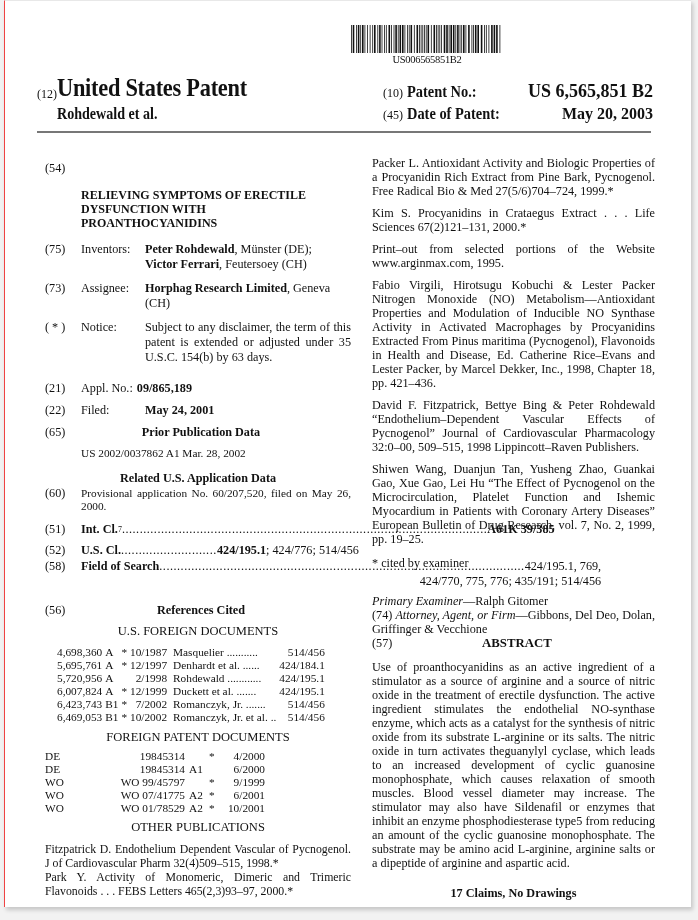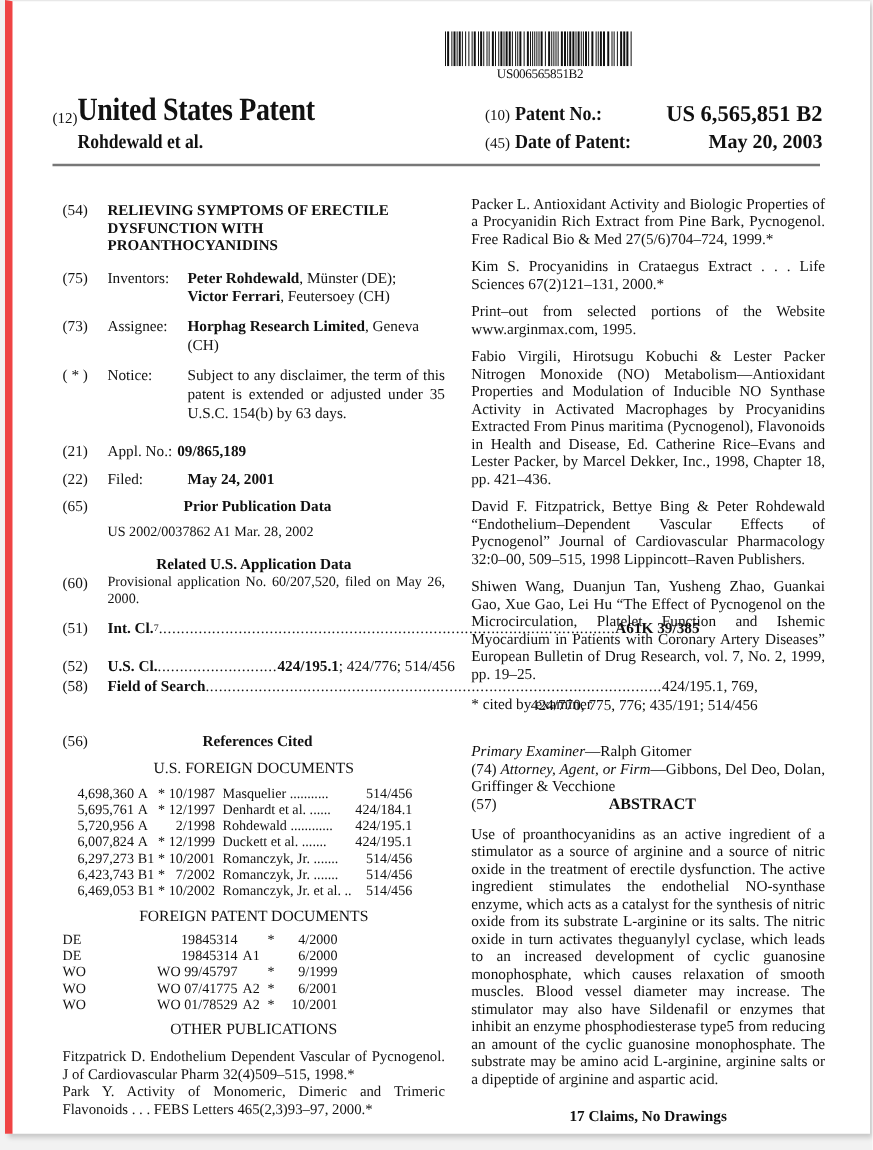--- a/index.html
+++ b/index.html
@@ -3,21 +3,21 @@
 <meta charset="utf-8">
 <style>
   html, body { margin: 0; padding: 0; }
   body {
     width: 698px; height: 920px; background: #f2f2f2;
     font-family: "Liberation Serif", "DejaVu Serif", serif; color: #111;
     position: relative; overflow: hidden;
   }
   .page {
     position: absolute; left: 4px; top: 0; width: 686px; height: 906px;
-    background: #fff; border-left: 6px solid #ef4444; border-top: 1px solid #e8e8e8;
+    background: #fff; border-left: 1px solid #ef4444; border-top: 1px solid #e8e8e8;
     box-shadow: 2px 3px 4px rgba(0,0,0,0.18);
   }
   .barcode { position: absolute; left: 346px; top: 24px; width: 152px; height: 28px; }
   .barcode-text { position: absolute; left: 346px; top: 53px; width: 152px; text-align: center;
     font-size: 10.5px; letter-spacing: -0.3px; }
   .hdr-left-code { position: absolute; left: 32px; top: 86px; font-size: 12px; }
   .hdr-title { position: absolute; left: 52px; top: 72px; font-size: 26px; font-weight: bold;
     transform: scaleX(0.86); transform-origin: left; letter-spacing: -0.3px; white-space: nowrap; }
   .hdr-inventors { position: absolute; left: 52px; top: 104px; font-size: 16px; font-weight: bold;
     transform: scaleX(0.88); transform-origin: left; white-space: nowrap; }
@@ -27,21 +27,21 @@
   .rule-ext { position: absolute; left: 498px; top: 130px; width: 148px; height: 2px; background: #777; }
 
   .col-left { position: absolute; left: 40px; top: 160px; width: 306px; font-size: 12.2px; line-height: 15px; }
   .col-right { position: absolute; left: 367px; top: 155px; width: 283px; font-size: 12.2px; line-height: 14px; }
 
   .field { display: flex; margin-bottom: 9px; }
   .field .num { width: 36px; flex: none; }
   .field .lbl { width: 58px; flex: none; }
   .field .val { flex: 1; }
   .b { font-weight: bold; }
-  .title54 { font-weight: bold; font-size: 12px; line-height: 14px; }
+  .title54 { font-weight: bold; font-size: 12px; line-height: 14px; margin-top: 27px; }
   .justify { text-align: justify; }
   .center { text-align: center; }
   .dots-row { display: flex; white-space: nowrap; }
   .dots-row .lead { flex: 1; overflow: hidden; }
   .dots-row .lead::after { content: " ......................................................................................................."; letter-spacing: 0.5px; }
 
   table.refs { border-collapse: collapse; font-size: 11.3px; line-height: 13px; margin-left: 12px; }
   table.refs td { padding: 0 3px 0 0; white-space: nowrap; }
   table.foreign { border-collapse: collapse; font-size: 11.3px; line-height: 13px; }
   table.foreign td { padding: 0 4px 0 0; white-space: nowrap; }
@@ -188,21 +188,21 @@
       <span class="b center" style="flex:1; padding-right:30px;">Prior Publication Data</span>
     </div>
     <div style="padding-left:36px; font-size:11.3px; margin-bottom:10px;">US 2002/0037862 A1 Mar. 28, 2002</div>
 
     <div class="b center" style="margin-bottom:1px;">Related U.S. Application Data</div>
     <div class="field" style="font-size:11.3px; line-height:13px;">
       <span class="num" style="font-size:12.2px;">(60)</span>
       <span class="val justify">Provisional application No. 60/207,520, filed on May 26, 2000.</span>
     </div>
 
-    <div class="field" style="margin-bottom:16px;align-items:center;">
+    <div class="field" style="margin-bottom:6px;align-items:center;">
       <span class="num">(51)</span>
       <div class="val dots-row">
         <span class="b">Int. Cl.</span>
           <sup style="font-size:8px;">7</sup>
         <span class="lead"></span>
         <span class="b">A61K 39/385</span>
       </div>
     </div>
     <div class="field" style="margin-bottom:1px;">
       <span class="num">(52)</span>
@@ -259,28 +259,20 @@
           </tr>
           <tr>
             <td style="text-align: right;">6,007,824</td>
             <td style="text-align: left;">A</td>
             <td style="text-align: left;">*</td>
             <td style="text-align: right;">12/1999</td>
             <td style="text-align: left; padding-left: 3px;"><span>Duckett et al.</span><span> .......</span></td>
             <td style="text-align: right;">424/195.1</td>
           </tr>
           <tr>
-            <td style="text-align: right;">6,297,273</td>
-            <td style="text-align: left;">B1</td>
-            <td style="text-align: left;">*</td>
-            <td style="text-align: right;">10/2001</td>
-            <td style="text-align: left; padding-left: 3px;"><span>Romanczyk, Jr.</span><span> .......</span></td>
-            <td style="text-align: right;">514/456</td>
-          </tr>
-          <tr>
             <td style="text-align: right;">6,423,743</td>
             <td style="text-align: left;">B1</td>
             <td style="text-align: left;">*</td>
             <td style="text-align: right;">7/2002</td>
             <td style="text-align: left; padding-left: 3px;"><span>Romanczyk, Jr.</span><span> .......</span></td>
             <td style="text-align: right;">514/456</td>
           </tr>
           <tr>
             <td style="text-align: right;">6,469,053</td>
             <td style="text-align: left;">B1</td>

